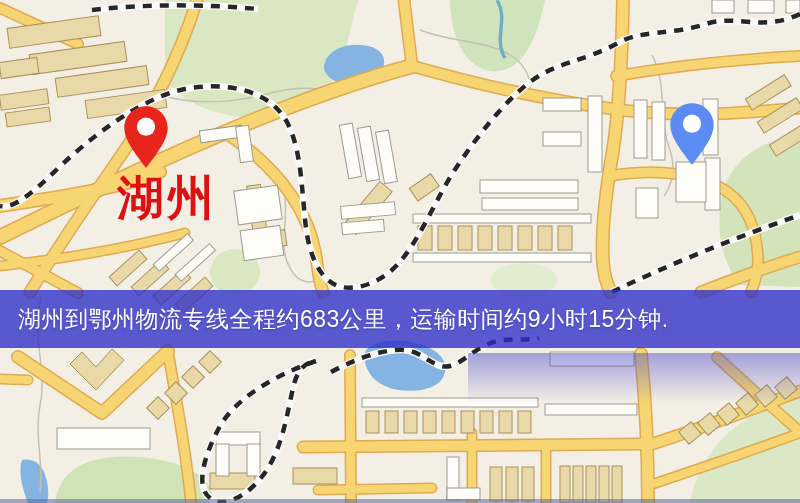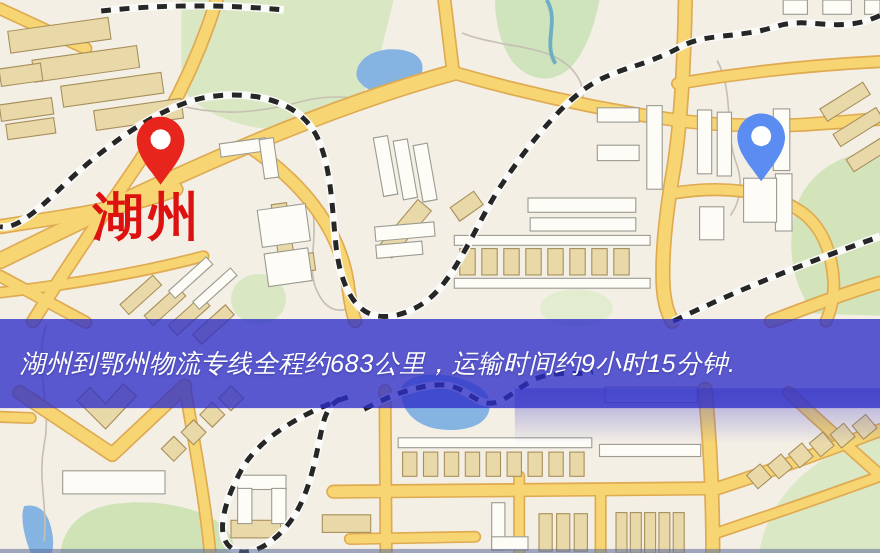--- a/index.html
+++ b/index.html
@@ -2,36 +2,36 @@
 <html><head>
 <meta charset="utf-8">
 <style>
   html,body{margin:0;padding:0;background:#888;}
   .stage{
     position:relative;width:800px;height:503px;overflow:hidden;
     font-family:"Liberation Sans",sans-serif;background:#f4efe5;
   }
   .stage svg.map{position:absolute;left:0;top:0;}
   .route-banner{
-    position:absolute;left:0;top:290px;width:800px;height:81px;
+    position:absolute;left:0;top:290px;width:800px;height:58px;
     background:rgba(45,45,200,0.78);
-    display:flex;align-items:center;font-style:italic;
+    display:flex;align-items:center;
   }
   .route-banner span{
     color:#ffffff;font-size:23px;letter-spacing:0.5px;
     padding-left:18px;white-space:nowrap;
     font-family:"Liberation Sans",sans-serif;
     text-shadow:0 1px 2px rgba(20,20,90,0.35);
   }
   .pin{position:absolute;}
   .pin-origin{left:123px;top:105px;width:46px;height:64px;}
   .pin-dest{left:668px;top:102px;width:48px;height:64px;}
   .city-label{
     position:absolute;font-size:47px;font-weight:700;line-height:1;
-    font-family:"Liberation Serif",serif;letter-spacing:3px;white-space:nowrap;
+    font-family:"Liberation Serif",serif;letter-spacing:3px;white-space:nowrap;margin-left:33px;
   }
   .label-origin{left:84px;top:175px;color:#de1111;}
   .label-dest{
     left:638px;top:175px;color:#eef2ff;
     -webkit-text-stroke:2.5px #2e3fd6;
   }
   .bottom-edge{
     position:absolute;left:0;bottom:0;width:800px;height:4px;
     background:#5a6a9a;opacity:.55;
   }

